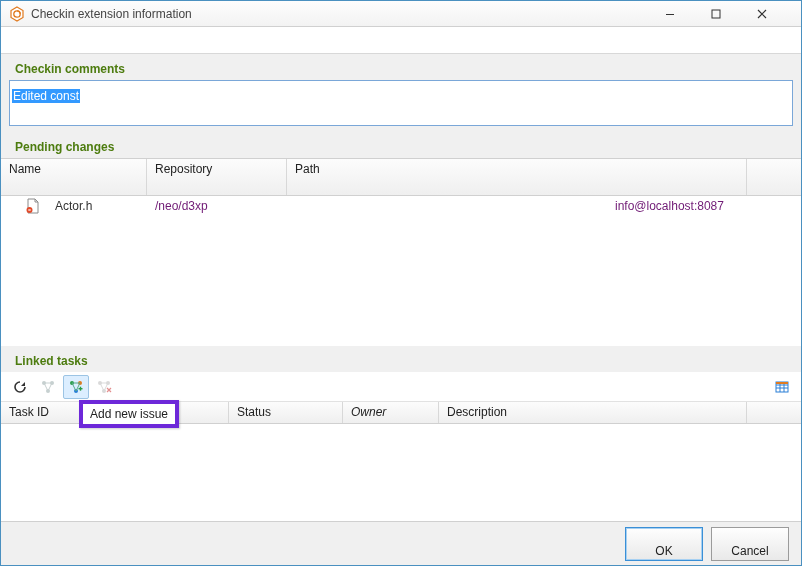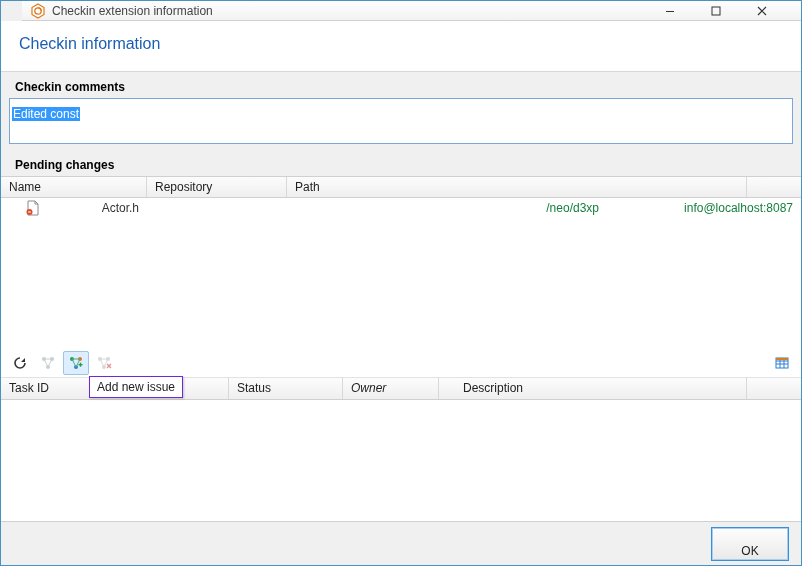--- a/index.html
+++ b/index.html
@@ -1,68 +1,68 @@
 <!DOCTYPE html>
 <html><head>
   <meta charset="utf-8">
   <style>
     * { box-sizing: border-box; margin: 0; padding: 0; }
     html, body { width: 802px; height: 566px; font-family: "Segoe UI", Tahoma, sans-serif; font-size: 12px; color: #222; overflow: hidden; }
     .window { width: 802px; height: 566px; border: 1px solid #4a90c0; background: #f0f0f0; display: flex; flex-direction: column; }
-    .titlebar { height: 20px; background: linear-gradient(#fdfdfd,#f3f3f3); display: flex; align-items: center; padding: 0 16px 0 8px; border-bottom: 1px solid #d0d0d0; margin-left: 21px; }
+    .titlebar { height: 26px; background: linear-gradient(#fdfdfd,#f3f3f3); display: flex; align-items: center; padding: 0 16px 0 8px; border-bottom: 1px solid #d0d0d0; }
     .titlebar .app-icon { width: 16px; height: 16px; margin-right: 6px; }
     .titlebar .title { flex: 0 0 auto; color: #444; font-size: 12px; }
     .titlebar .spacer { flex: 1; }
     .win-btn { width: 46px; height: 29px; display: flex; align-items: center; justify-content: center; color: #333; }
     .win-btn svg { pointer-events: none; }
 
     .header-area { background: #fff; padding: 14px 18px 12px 18px; border-bottom: 1px solid #d8d8d8; }
     .header-area h1 { font-size: 16px; font-weight: normal; color: #1b5fb3; margin-bottom: 6px; }
     .header-area .subtitle { font-size: 12px; color: #333; padding-left: 28px; }
 
-    .section-label { font-size: 12px; font-weight: bold; color: #000000; padding: 8px 10px 4px 14px; background: #f0f0f0; }
+    .section-label { font-size: 12px; font-weight: bold; color: #4d7c0f; padding: 8px 10px 4px 14px; background: #f0f0f0; }
 
     .comment-wrap { padding: 0 8px 6px 8px; background: #f0f0f0; }
     .comment-box { width: 100%; height: 46px; border: 1px solid #7aa7d8; background: #fff; padding: 8px 2px; font-family: inherit; font-size: 12px; outline: none; resize: none; }
     .comment-sel { background: #3399ff; color: #fff; padding: 0 1px; display: inline; }
 
-    .grid-header { display: flex; background: linear-gradient(#fcfcfc,#efefef); border-top: 1px solid #d0d0d0; border-bottom: 1px solid #d0d0d0; height: 22px; align-items: stretch; }
+    .grid-header { display: flex; background: linear-gradient(#fcfcfc,#efefef); border-top: 1px solid #d0d0d0; border-bottom: 1px solid #d0d0d0; height: 38px; align-items: stretch; }
     .grid-header .col { padding: 3px 8px; font-size: 12px; color: #222; border-right: 1px solid #d8d8d8; }
     .pending-area { background: #fff; flex: 0 0 150px; overflow: auto; }
-    .pending-row { display: flex; height: 20px; align-items: center; font-size: 12px; color: #333; text-align: right; }
+    .pending-row { display: flex; height: 20px; align-items: center; font-size: 12px; color: #333; }
     .pending-row .cell { padding: 0 8px; white-space: nowrap; overflow: hidden; text-overflow: ellipsis; }
     .file-icon { width: 16px; height: 16px; flex: 0 0 16px; margin-left: 24px; margin-right: 6px; }
 
     .col-name { width: 146px; }
     .col-path { width: 460px; }
     .col-repo { width: 130px; flex: 1; }
     .col-last { width: 54px; border-right: none !important; }
 
     .linked-section { display: flex; flex-direction: column; flex: 1; min-height: 0; }
     .toolbar { height: 30px; background: #fff; display: flex; align-items: center; gap: 2px; padding: 0 6px; border-bottom: 1px solid #e2e2e2; position: relative; }
     .tool-btn { width: 26px; height: 24px; display: flex; align-items: center; justify-content: center; border: 1px solid transparent; border-radius: 2px; }
     .tool-btn.active { border-color: #9cc4e4; background: #dceeff; }
     .tool-btn.disabled { opacity: 0.55; }
     .toolbar .grow { flex: 1; }
-    .tooltip { position: absolute; top: 28px; left: 88px; background: #fff; border: 1px solid #6d28d9; padding: 3px 7px; font-size: 12px; color: #222; box-shadow: 1px 1px 2px rgba(0,0,0,.2); z-index: 10; white-space: nowrap; }
+    .tooltip { position: absolute; top: 28px; left: 78px; background: #fff; border: 4px solid #6d28d9; padding: 3px 7px; font-size: 12px; color: #222; box-shadow: 1px 1px 2px rgba(0,0,0,.2); z-index: 10; white-space: nowrap; }
 
     .tasks-header { display: flex; background: linear-gradient(#fcfcfc,#efefef); border-bottom: 1px solid #d0d0d0; height: 22px; }
     .tasks-header .col { padding: 3px 8px; border-right: 1px solid #d8d8d8; font-size: 12px; }
     .tcol-id { width: 228px; }
     .tcol-status { width: 114px; }
     .tcol-owner { width: 96px; font-style: italic; }
-    .tcol-desc { flex: 1; margin-left: 16px; }
+    .tcol-desc { flex: 1; }
     .tcol-last { width: 54px; border-right: none !important; }
     .tasks-body { flex: 1; background: #fff; }
 
     .button-bar { height: 44px; border-top: 1px solid #d0d0d0; background: #f0f0f0; display: flex; align-items: center; justify-content: flex-end; gap: 8px; padding: 0 12px; }
     .btn { min-width: 78px; height: 24px; border: 1px solid #9b9b9b; background: linear-gradient(#fefefe,#e9e9e9); font-size: 12px; color: #222; padding: 16px 14px; }
     .btn.default { border: 1px solid #3a8fd6; box-shadow: inset 0 0 0 1px #a6d0f2; }
 
-    .muted { color: #15803d; }
+    .muted { color: #701a75; }
   </style>
 </head>
 <body>
 
 <div class="window">
 
   <div class="titlebar">
     <span class="app-icon">
       <svg width="16" height="16" viewBox="0 0 16 16">
         <polygon points="8,1 14,4.5 14,11.5 8,15 2,11.5 2,4.5" fill="#fff" stroke="#e07a1f" stroke-width="1.2"></polygon>
@@ -83,21 +83,20 @@
         </svg>
     </div>
     <div class="win-btn close">
       <svg width="10" height="10" viewBox="0 0 10 10">
           <path d="M1 1 L9 9 M9 1 L1 9" stroke="currentColor" stroke-width="1.2"></path>
         </svg>
     </div>
   </div>
 
   <div class="header-area">
-    <h1>Checkin information</h1>
   </div>
 
   <div class="section-label">Checkin comments</div>
   <div class="comment-wrap">
     <div class="comment-box" contenteditable="true" style=""><span class="comment-sel">Edited const</span></div>
   </div>
 
   <div class="section-label">Pending changes</div>
   <div class="grid-header">
     <div class="col col-name">Name</div>
@@ -115,20 +114,21 @@
           <rect x="3.3" y="11.4" width="2.4" height="1.2" fill="#fff"></rect>
         </svg>
       </span>
       <div class="cell" style="width:100px">Actor.h</div>
       <div class="cell muted col-path" style="padding-left:8px">/neo/d3xp</div>
       <div class="cell muted col-repo">info@localhost:8087</div>
     </div>
   </div>
 
   <div class="linked-section">
+    <div class="section-label">Linked tasks</div>
     <div class="toolbar">
       <div class="tool-btn">
         <svg width="16" height="16" viewBox="0 0 16 16">
           <path d="M8 3 a5 5 0 1 0 5 5" fill="none" stroke="#333" stroke-width="1.6"></path>
           <path d="M13 3 l0 4 l-4 0 z" fill="#333"></path>
         </svg>
       </div>
       <div class="tool-btn disabled">
         <svg width="16" height="16" viewBox="0 0 16 16">
           <circle cx="4" cy="4" r="2" fill="#9aa"></circle>
@@ -174,15 +174,16 @@
       <div class="col tcol-status">Status</div>
       <div class="col tcol-owner">Owner</div>
       <div class="col tcol-desc">Description</div>
       <div class="col tcol-last"></div>
     </div>
     <div class="tasks-body"></div>
   </div>
 
   <div class="button-bar">
     <button class="btn default">OK</button>
+    <button class="btn">Cancel</button>
   </div>
 
 </div>
 
 </body></html>

